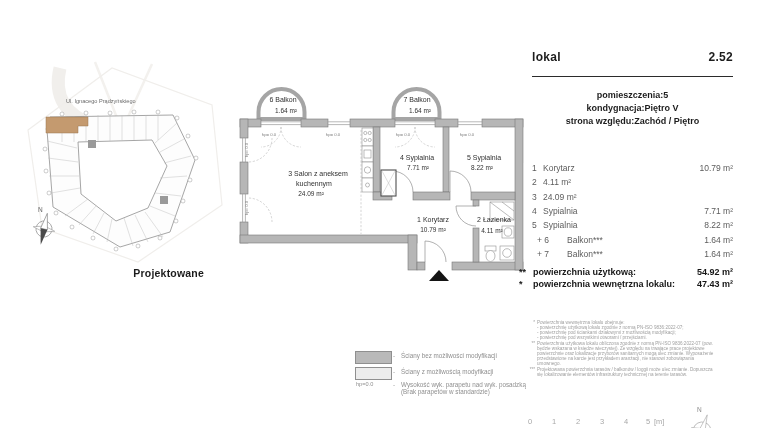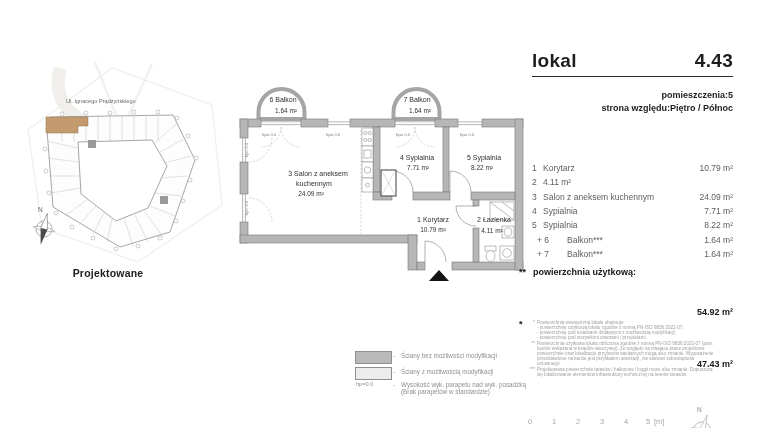--- a/index.html
+++ b/index.html
@@ -1,48 +1,48 @@
 <!DOCTYPE html>
 <html><head>
 <meta charset="utf-8">
 <style>
   html,body{margin:0;padding:0;background:#fff;}
   .page{position:relative;width:760px;height:428px;background:#fff;overflow:hidden;
         font-family:"Liberation Sans",sans-serif;color:#1d1d1d;}
   .abs{position:absolute;}
   
   .hdr{left:532px;right:27px;top:50px;display:flex;justify-content:space-between;
-       font-size:19px;font-weight:700;letter-spacing:.3px;}
+       font-size:12px;font-weight:700;letter-spacing:.3px;}
   .hdr-rule{left:532px;right:27px;top:76px;height:0;border-top:1.3px solid #2b2b2b;}
   .info{left:532px;right:27px;top:89px;font-size:9px;font-weight:700;}
-  .info-row{display:flex;justify-content:flex-end;line-height:13.2px;}
+  .info-row{display:flex;justify-content:center;line-height:13.2px;}
   .rooms{left:532px;right:27px;top:161px;font-size:8.5px;color:#5c5c5c;}
   .room-row{display:flex;line-height:14.35px;}
   .rno{width:11px;}
   .room-row.balcony .rno{width:30px;padding-left:5px;}
   .rname{flex:1;}
   .rarea{text-align:right;}
   .vrule{left:523px;top:163px;width:1px;height:96px;background:#dcdcdc;}
   .totals{left:519px;right:27px;top:266px;font-size:9px;font-weight:700;color:#161616;}
   .total-row{display:flex;line-height:12.4px;}
   .tmark{width:14px;}
-  .tval{margin-left:auto;margin-top:40px;}
+  .tval{margin-left:auto;}
   .fnotes{left:537px;top:320px;width:178px;font-size:4.6px;line-height:5px;color:#a0a0a0;}
   .fn{position:relative;margin-bottom:1px;}
   .fnmark{position:absolute;left:-15px;width:13px;text-align:right;}
   .sc{top:417px;font-size:7.5px;color:#a8a8a8;}
   
   .sw{width:35px;height:11px;border:.5px solid #8f8f8f;}
   .sw1{left:355px;top:351px;background:#b9b9b9;}
   .sw2{left:355px;top:367px;background:#ececec;}
   .lg-sep{font-size:6.3px;color:#9a9a9a;left:393px;}
   .lg-txt{left:401px;font-size:6.3px;color:#8f8f8f;line-height:7px;}
   .lg-hp{left:356px;top:381px;font-size:5.6px;color:#8f8f8f;}
   
-  .caption{left:12px;top:266px;width:192px;text-align:center;font-size:10.5px;
+  .caption{left:12px;top:266px;width:192px;text-align:right;font-size:10.5px;
            font-weight:700;line-height:14px;letter-spacing:.2px;color:#1b1b1b;}
   svg text{font-family:"Liberation Sans",sans-serif;}
 </style>
 </head>
 <body>
 
 <div class="page">
 
   <svg class="abs" style="left:5px;top:55px" width="225" height="250" viewBox="5 55 225 250">
 
@@ -208,50 +208,53 @@
       <text x="482" y="170" font-size="6.5">8.22 m²</text>
       <text x="433" y="222">1 Korytarz</text>
       <text x="433" y="232" font-size="6.5">10.79 m²</text>
       <text x="494" y="222">2 Łazienka</text>
       <text x="492" y="233" font-size="6.5">4.11 m²</text>
     </g>
   </svg>
 
   <div class="abs hdr">
     <span>lokal</span>
-    <span>4.43</span>
+    <span>2.52</span>
   </div>
   <div class="abs hdr-rule"></div>
 
   <div class="abs info">
     <div class="info-row">
       <span>pomieszczenia:</span>
       <span>5</span>
     </div>
     <div class="info-row">
+      <span>kondygnacja:</span>
+      <span>Piętro V</span>
+    </div>
+    <div class="info-row">
       <span>strona względu:</span>
-      <span>Piętro / Północ</span>
+      <span>Zachód / Piętro</span>
     </div>
   </div>
 
   <div class="abs vrule"></div>
 
   <div class="abs rooms">
     <div class="room-row">
       <span class="rno">1</span>
       <span class="rname">Korytarz</span>
       <span class="rarea">10.79 m²</span>
     </div>
     <div class="room-row">
       <span class="rno">2</span>
       <span class="rarea">4.11 m²</span>
     </div>
     <div class="room-row">
       <span class="rno">3</span>
-      <span class="rname">Salon z aneksem kuchennym</span>
       <span class="rarea">24.09 m²</span>
     </div>
     <div class="room-row">
       <span class="rno">4</span>
       <span class="rname">Sypialnia</span>
       <span class="rarea">7.71 m²</span>
     </div>
     <div class="room-row">
       <span class="rno">5</span>
       <span class="rname">Sypialnia</span>
@@ -270,20 +273,21 @@
   </div>
 
   <div class="abs totals">
     <div class="total-row">
       <span class="tmark">**</span>
       <span class="tlabel">powierzchnia użytkową:</span>
       <span class="tval">54.92 m²</span>
     </div>
     <div class="total-row">
       <span class="tmark">*</span>
+      <span class="tlabel">powierzchnia wewnętrzna lokalu:</span>
       <span class="tval">47.43 m²</span>
     </div>
   </div>
 
   <div class="abs fnotes">
     <div class="fn">
       <span class="fnmark">*</span>
       <div>Powierzchnia wewnętrzna lokalu obejmuje:</div>
       <div>- powierzchnię użytkową lokalu zgodnie z normą PN-ISO 9836:2022-07;</div>
       <div>- powierzchnię pod ściankami działowymi z możliwością modyfikacji;</div>

